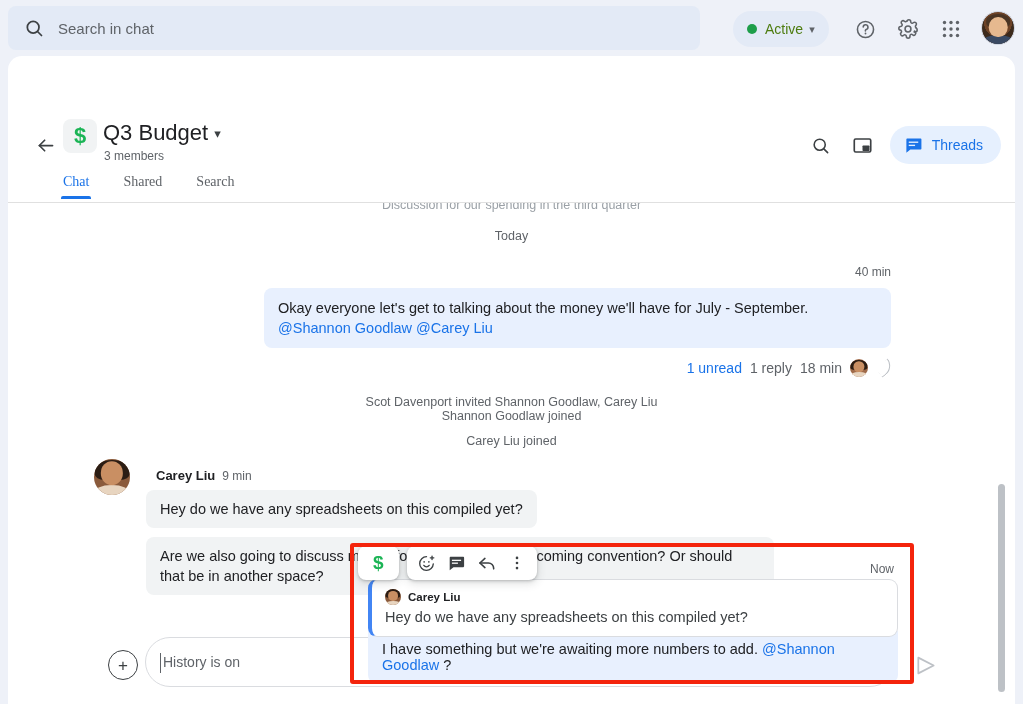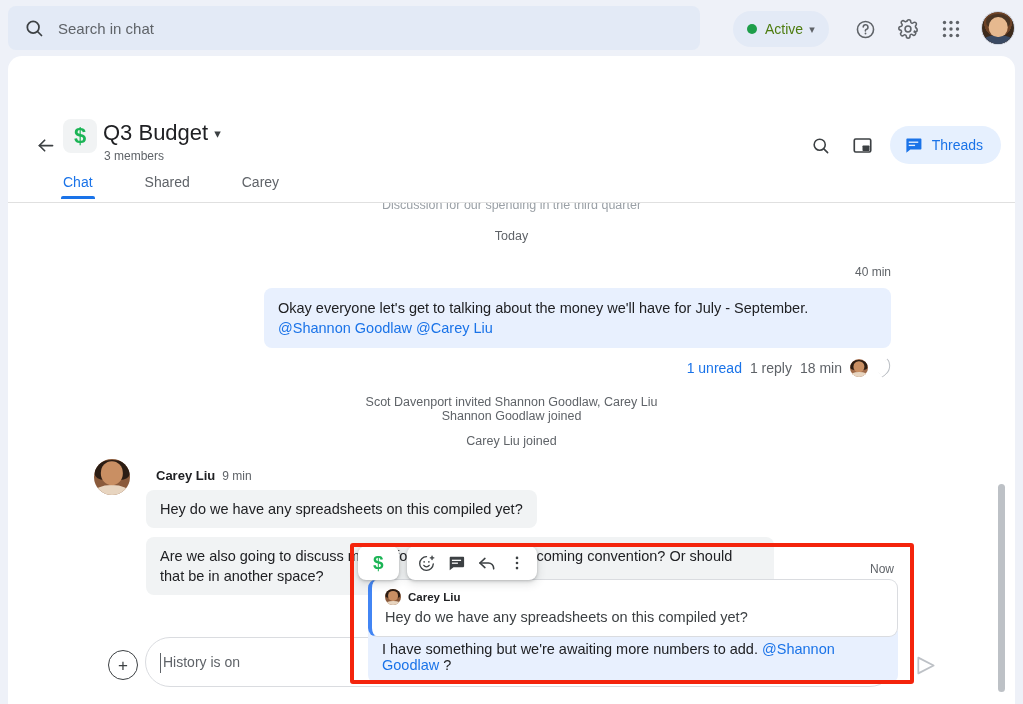--- a/index.html
+++ b/index.html
@@ -97,21 +97,21 @@
     width: 38px; height: 38px; border-radius: 50%;
     display: flex; align-items: center; justify-content: center;
     color: #3c4043; cursor: pointer;
   }
   .threads-pill {
     height: 38px; border-radius: 19px; background: #e6f0fe;
     display: flex; align-items: center; gap: 9px; padding: 0 18px 0 14px;
     color: #1a73e8; font-size: 14px; cursor: pointer; margin-left: 4px;
   }
 
-  .tabs { position: absolute; left: 55px; top: 118px; display: flex; gap: 52px; }
+  .tabs { position: absolute; left: 55px; top: 118px; display: flex; gap: 34px; font-family: Liberation Serif, serif; }
   .tab {
     font-size: 14px; color: #5f6368; padding-bottom: 9px; cursor: pointer;
     position: relative;
   }
   .tab.active { color: #1a73e8; font-weight: 500; }
   .tab.active::after {
     content: ''; position: absolute; left: -2px; right: -2px; bottom: 0;
     height: 3px; background: #1a73e8; border-radius: 2px 2px 0 0;
   }
   .tab-divider { position: absolute; left: 0; top: 146px; width: 1007px; height: 1px; background: #e0e0e0; }
@@ -334,21 +334,21 @@
               <rect x="6" y="11" width="8" height="1.7" fill="#e6f0fe"></rect>
             </svg>
           </span>
           <span>Threads</span>
         </div>
       </div>
 
       <div class="tabs">
         <div class="tab active">Chat</div>
         <div class="tab">Shared</div>
-        <div class="tab">Carey</div>
+        <div class="tab">Search</div>
       </div>
       <div class="tab-divider"></div>
     </div>
 
     <div class="msgarea">
 
       <div class="sys-line sys-faded" style="margin-top:-5px;">Discussion for our spending in the third quarter</div>
 
       <div class="sys-line" style="margin-top:17px;">Today</div>
 

